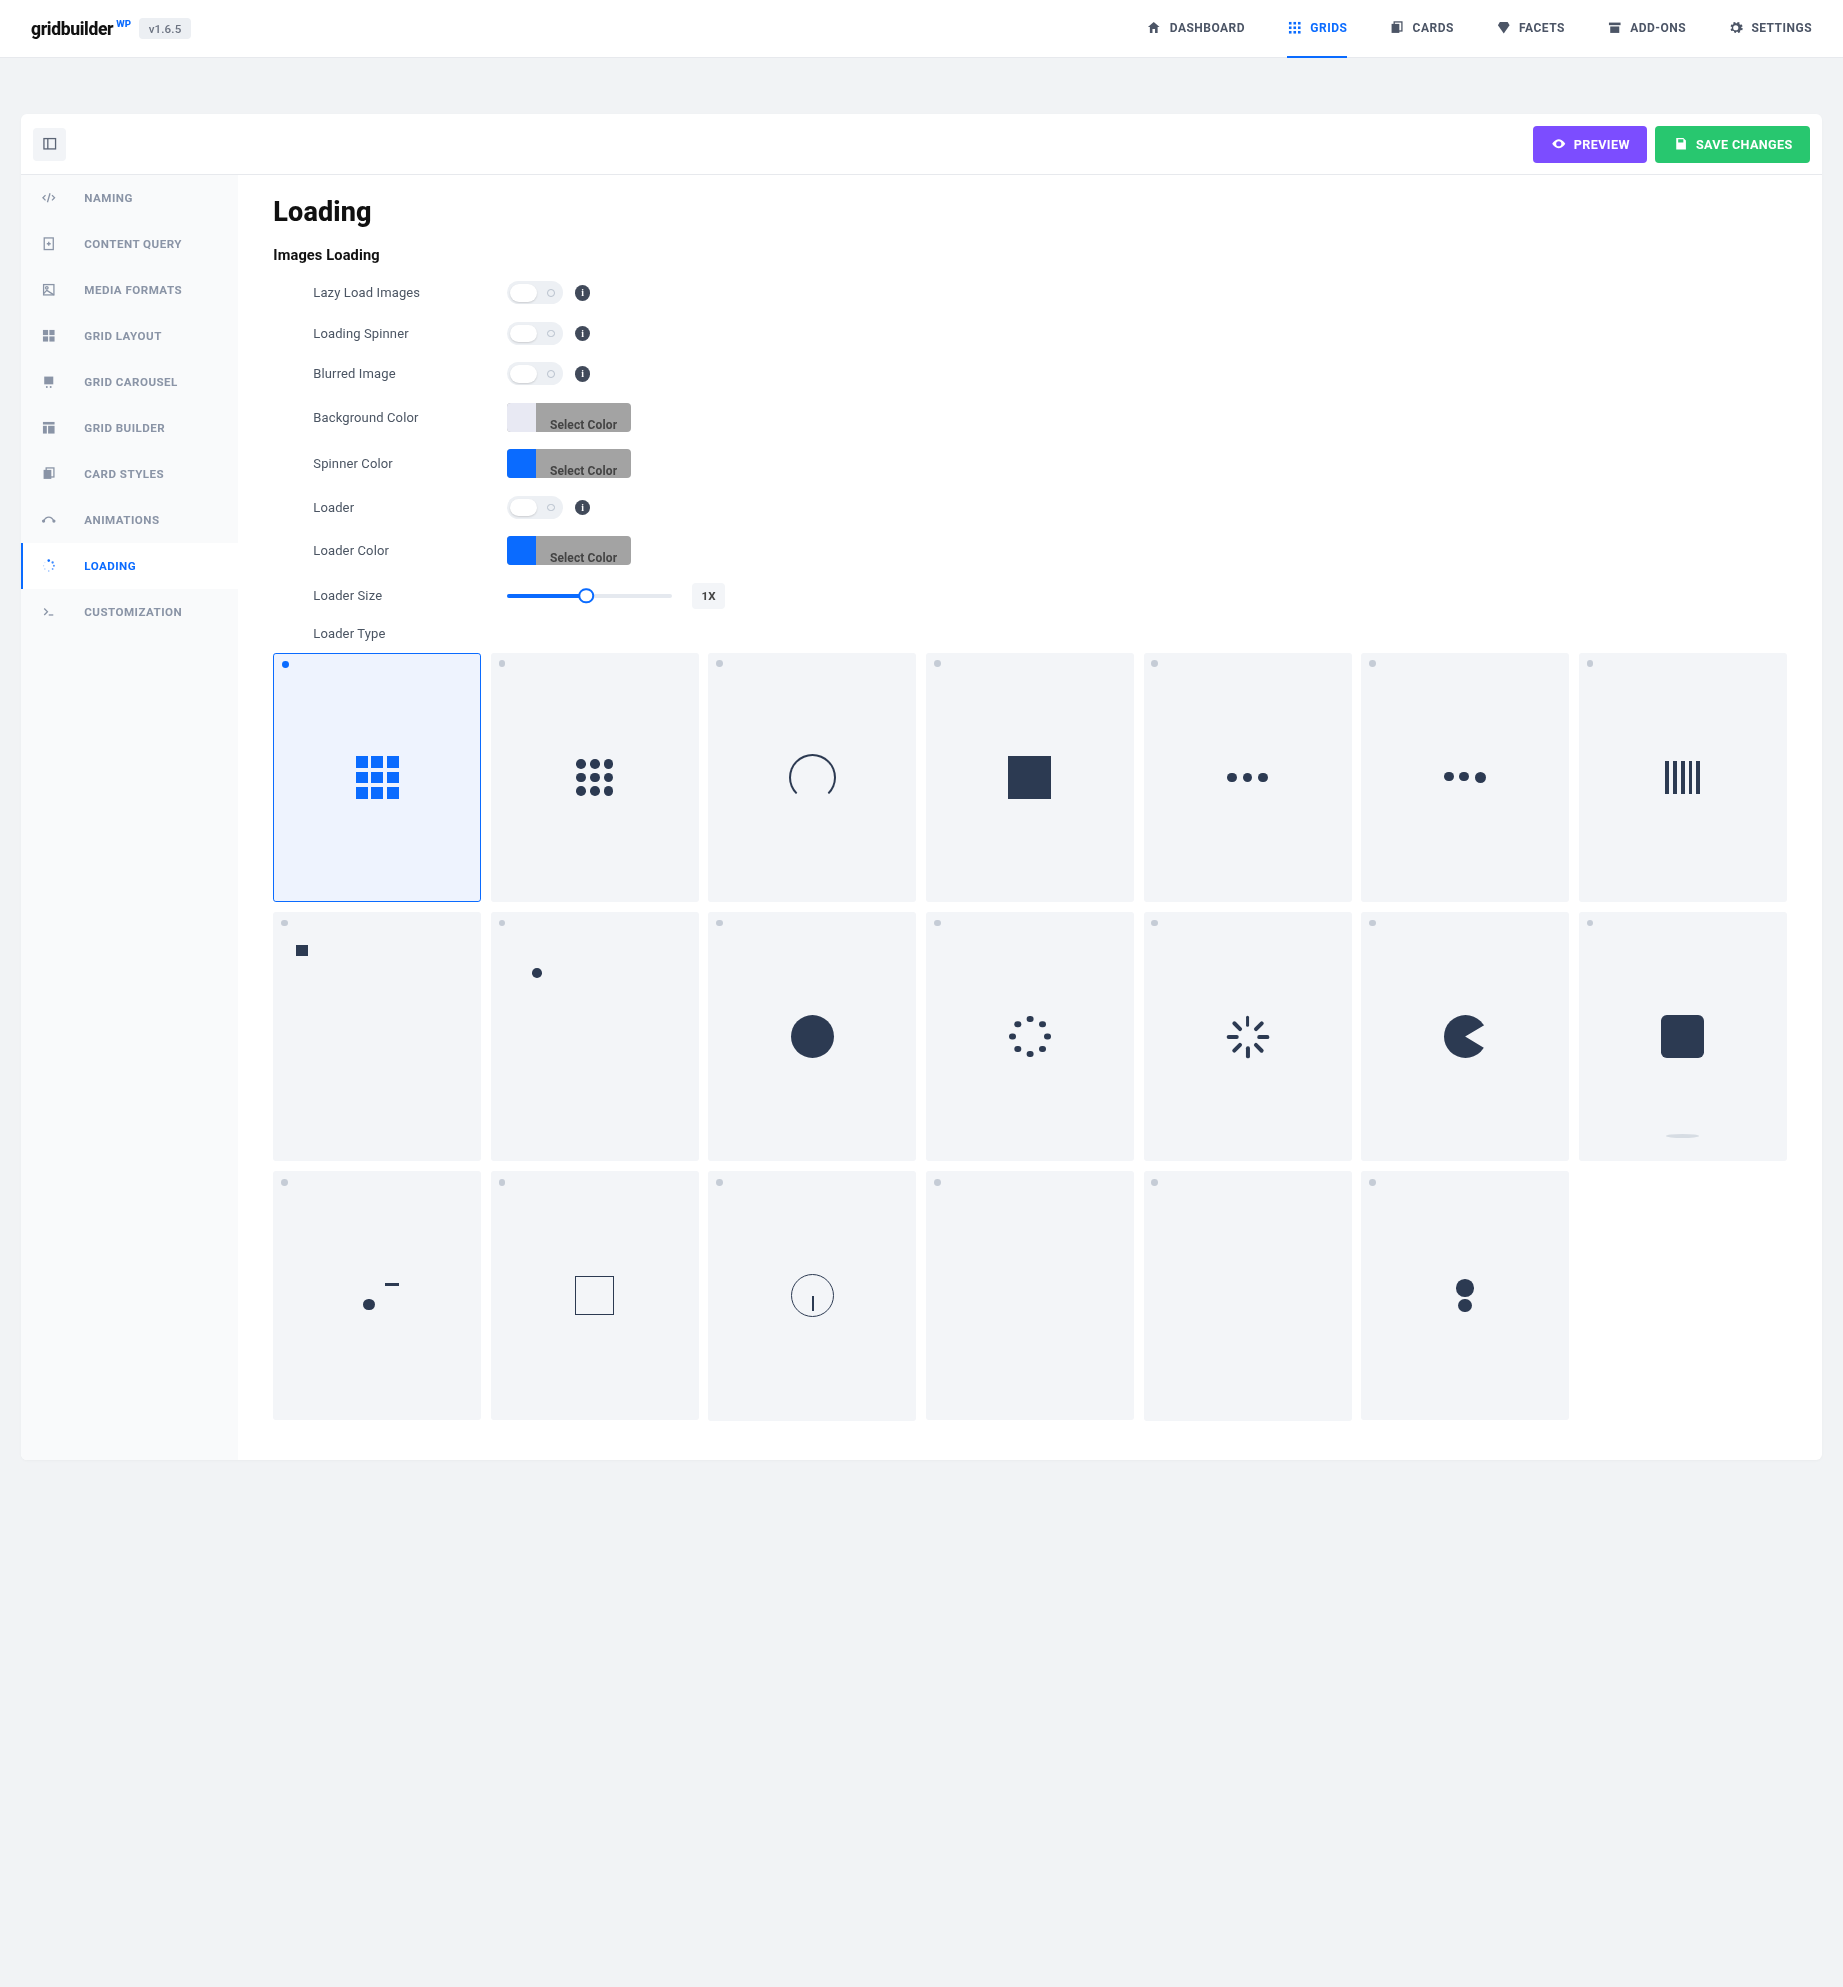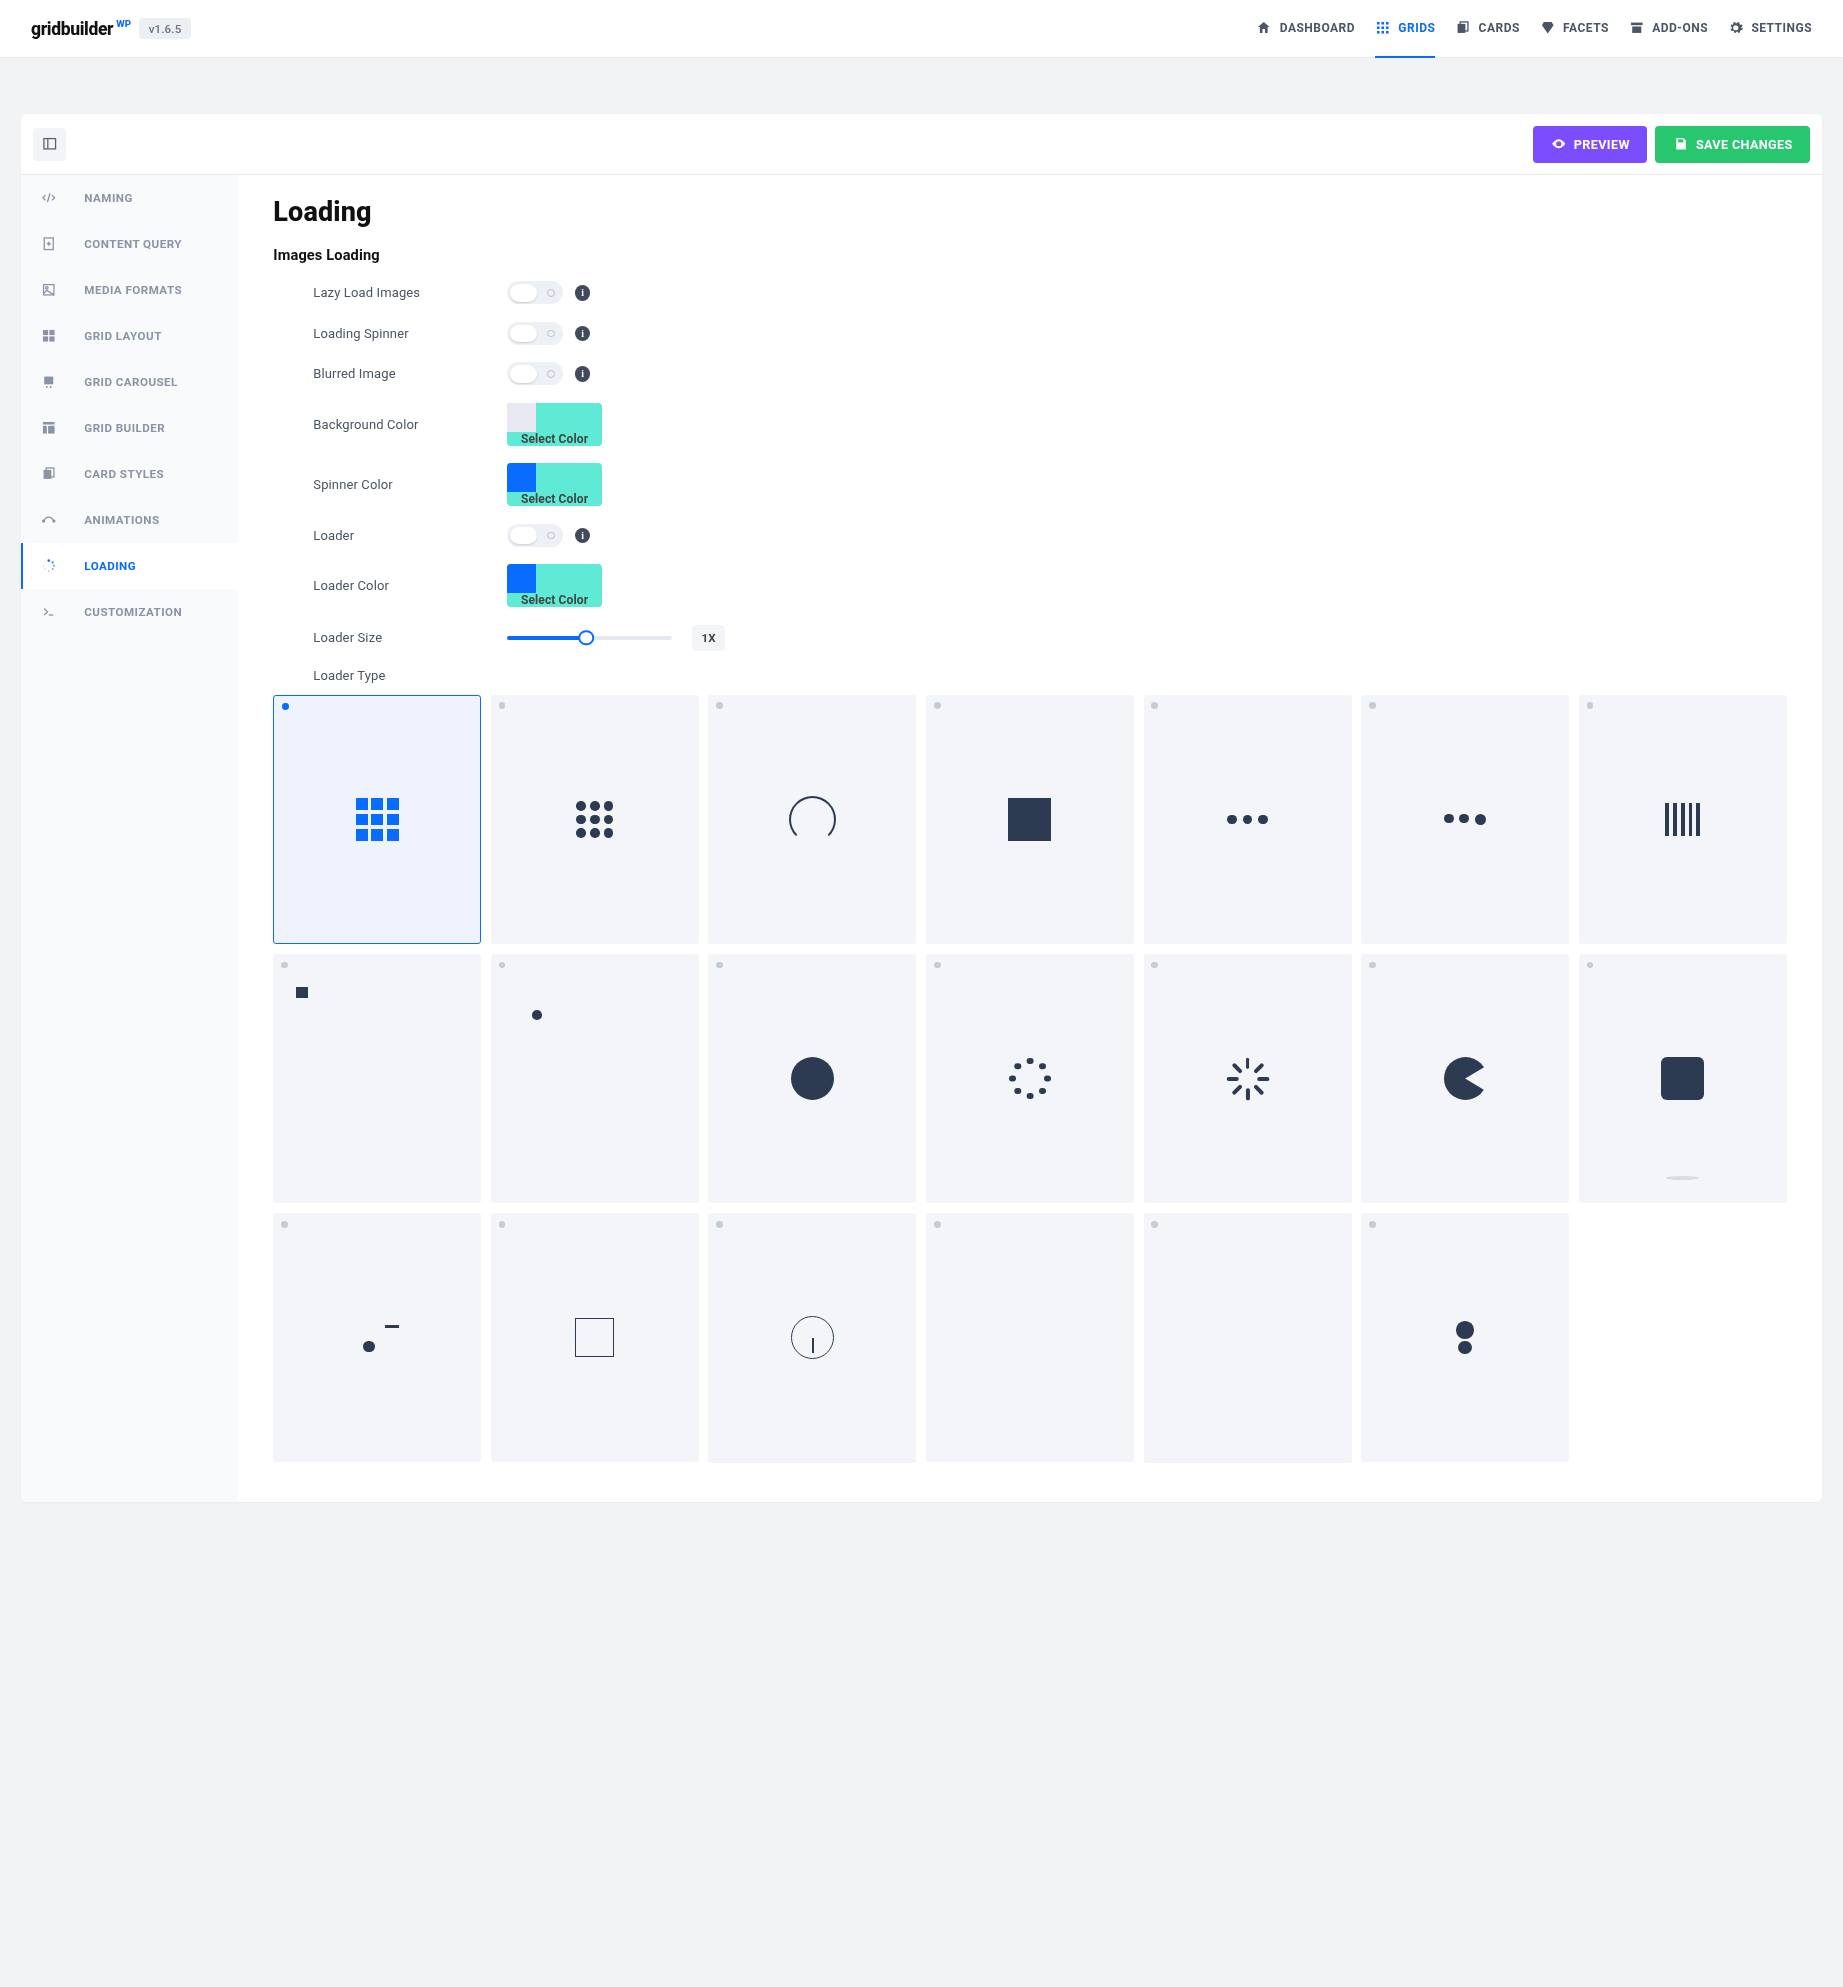--- a/index.html
+++ b/index.html
@@ -43,21 +43,21 @@
   .logo-wp { font-size: 9.7px; font-weight: 800; color: var(--blue); margin: -9.7px 0 0 1.9px;}
   .version {
     margin-left: 7.8px;
     background: #eceff3;
     border-radius: 3.9px;
     padding: 3.9px 9.7px;
     font-size: 11.6px;
     color: #6b7280;
     font-weight: 500;
   }
-  .nav { display: flex; gap: 20px; margin-left: auto; }
+  .nav { display: flex; gap: 42px; margin-left: auto; }
   .nav a {
     display: flex; align-items: center; gap: 7.8px;
     text-decoration: none;
     color: var(--text);
     font-weight: 700;
     font-size: 12px;
     letter-spacing: 0.04em;
     height: 58px;
     border-bottom: 2.9px solid transparent;
     margin-bottom: -1px;
@@ -146,24 +146,23 @@
   .info {
     width: 15.5px; height: 15.5px; margin-left: 11.6px;
     border-radius: 50%; background: #414a5a; color: #fff;
     font-size: 9.7px; font-weight: 800;
     display: inline-flex; align-items: center; justify-content: center;
     font-family: Georgia, serif;
   }
 
   
   .colorfield {
-    display: inline-flex; align-items: flex-start;
+    display: inline-flex; align-items: flex-end;
     border-radius: 3.9px; overflow: hidden;
-    background: #5eead4;
-    flex-direction: column;
+    background: #a3a3a3;
   }
   .swatch { width: 29px; height: 29px; background: #e8e9f3; }
   .swatch.blue { background: #0a6bff; }
   .colortext { padding: 0 13.6px; font-weight: 700; font-size: 12px; color: #444; }
 
   
   .slider-wrap { display: flex; align-items: center; gap: 19.4px; }
   .slider { position: relative; width: 165px; height: 3.9px; background: #e5e9ef; border-radius: 1.9px; }
   .slider .fill { position: absolute; height: 100%; background: var(--blue); border-radius: 1.9px; width: 48%; }
   .slider .thumb {

